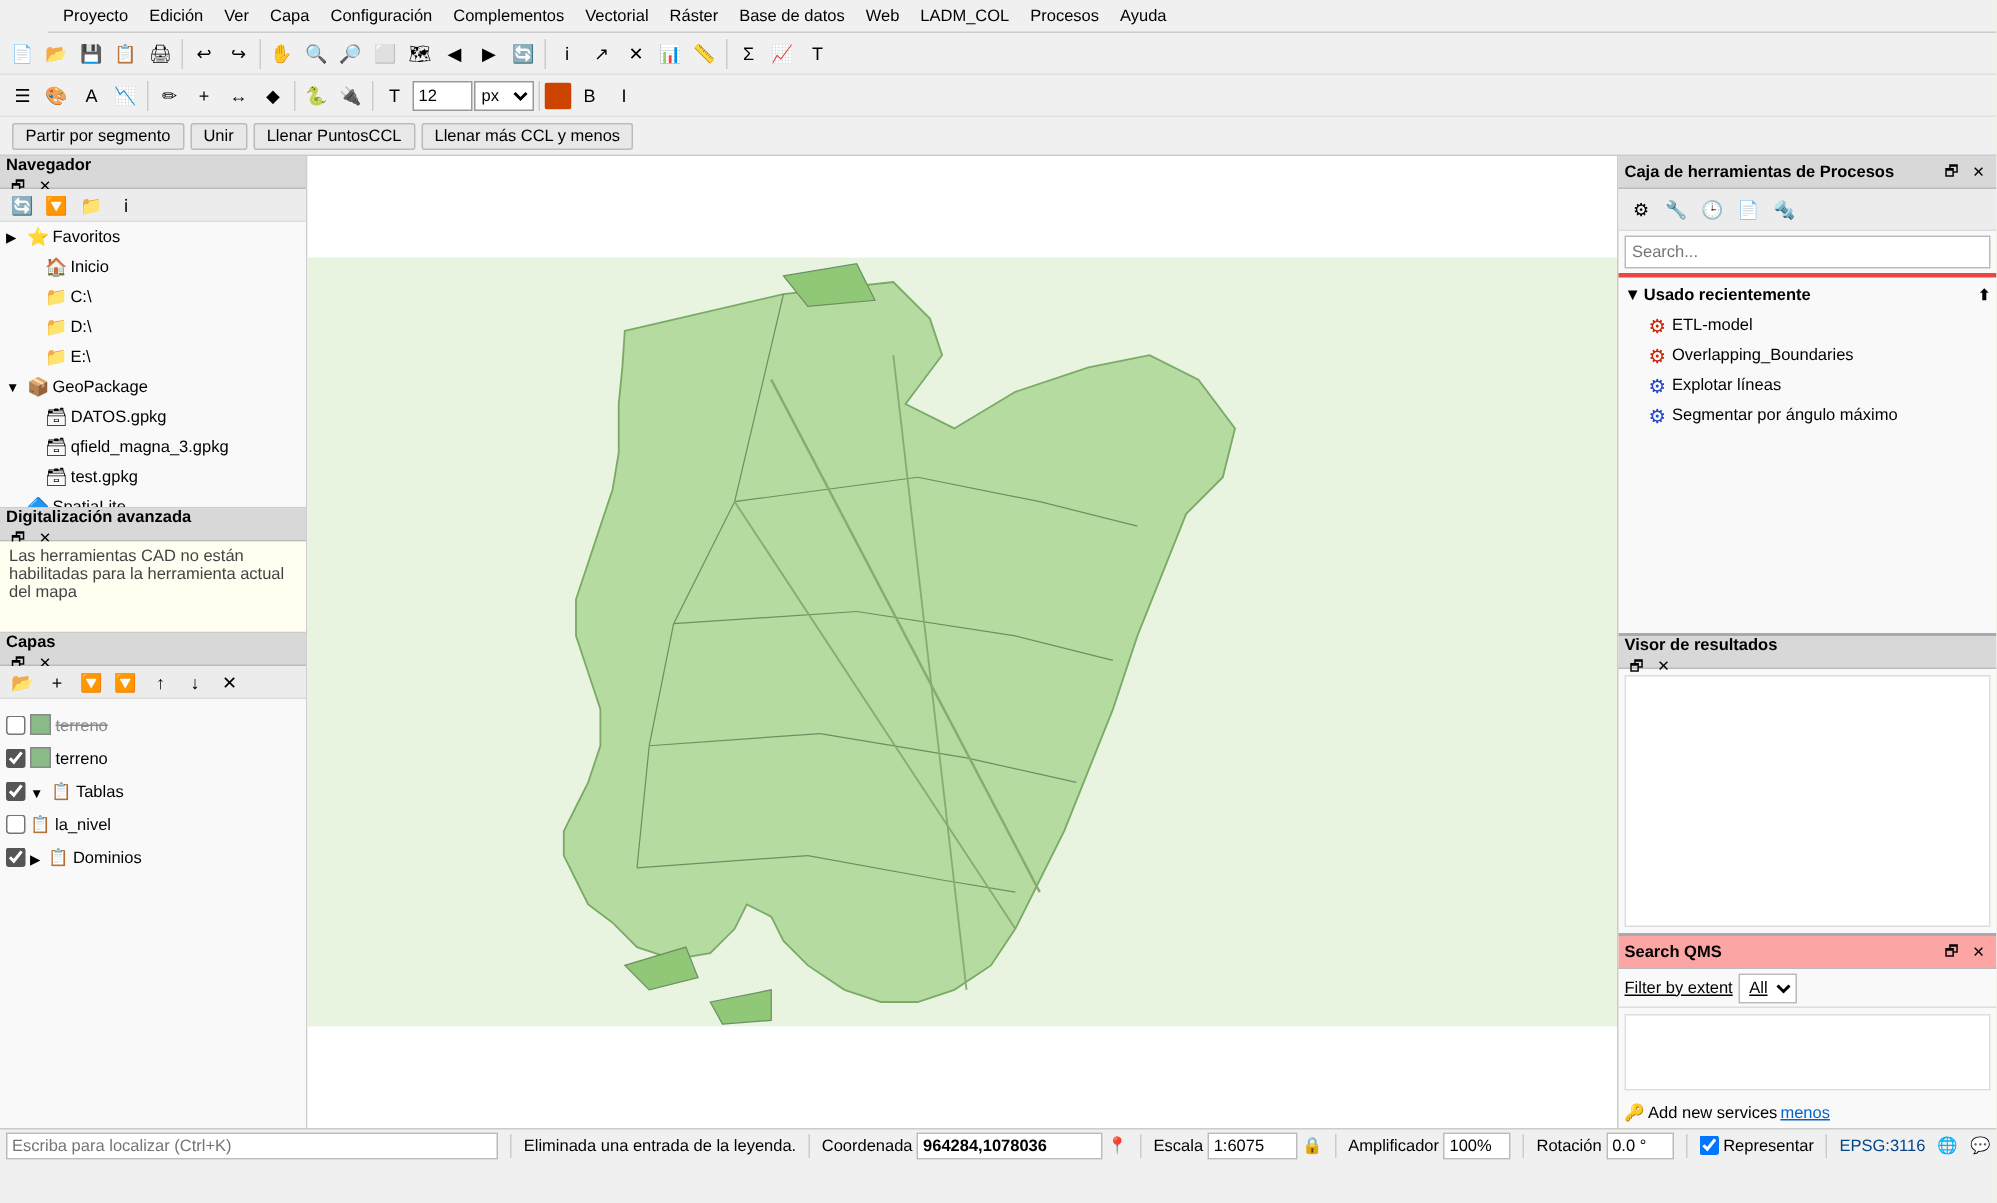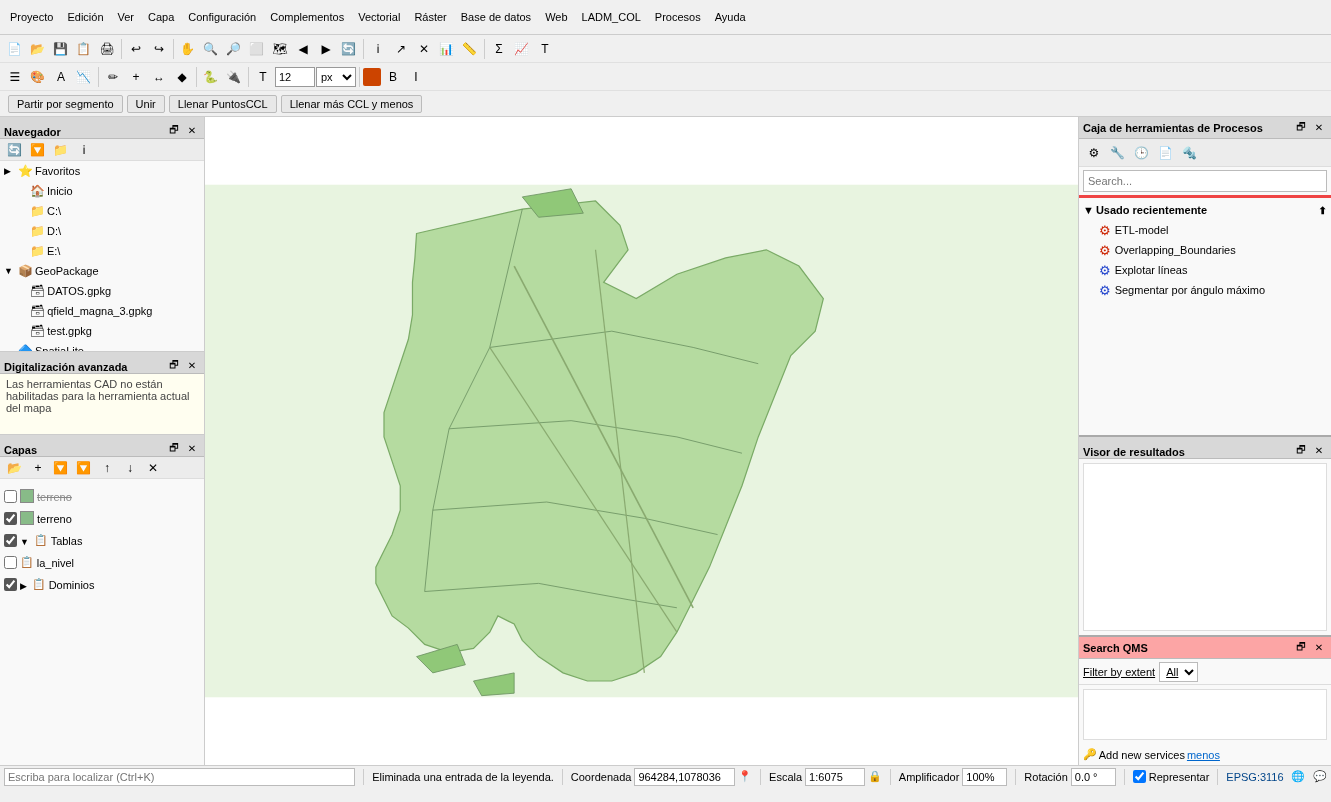--- a/index.html
+++ b/index.html
@@ -1,39 +1,39 @@
 <!DOCTYPE html>
 <html><head>
   <meta charset="utf-8">
   <style>
     * { margin: 0; padding: 0; box-sizing: border-box; }
     body { width: 1331px; height: 802px; overflow: hidden; font-family: 'Segoe UI', Arial, sans-serif; font-size: 11px; background: #f0f0f0; }
 
     
-    .menubar { display: flex; align-items: center; height: 35px; background: #f0f0f0; border-bottom: 1px solid #ccc; padding: 0 4px; gap: 2px; }
+    .menubar { display: flex; align-items: center; height: 22px; background: #f0f0f0; border-bottom: 1px solid #ccc; padding: 0 4px; gap: 2px; margin-left: 32px; }
     .menubar-item { padding: 2px 6px; cursor: pointer; font-size: 11px; }
     .toolbar-row { display: flex; align-items: center; height: 28px; padding: 2px 4px; gap: 1px; border-bottom: 1px solid #e0e0e0; flex-wrap: wrap; }
     .tb-btn { width: 22px; height: 22px; display: flex; align-items: center; justify-content: center; background: transparent; border: 1px solid transparent; cursor: pointer; font-size: 12px; border-radius: 2px; }
     .tb-separator { width: 1px; height: 20px; background: #ccc; margin: 0 2px; }
     .tb-input { height: 20px; border: 1px solid #999; padding: 0 3px; font-size: 11px; background: white; }
     .tb-select { height: 20px; border: 1px solid #999; font-size: 11px; background: white; }
 
     
     .digitalization-bar { display: flex; align-items: center; height: 26px; background: #f0f0f0; border-bottom: 1px solid #ccc; padding: 0 8px; gap: 4px; }
     .dig-btn { padding: 2px 8px; font-size: 11px; background: #e8e8e8; border: 1px solid #bbb; cursor: pointer; border-radius: 2px; }
 
     
     .main-layout { display: flex; height: calc(802px - 22px - 28px - 28px - 28px - 26px - 22px); }
 
     
     .left-panel { width: 205px; display: flex; flex-direction: column; border-right: 1px solid #ccc; background: #f9f9f9; flex-shrink: 0; }
 
     
     .panel { display: flex; flex-direction: column; border-bottom: 1px solid #ccc; }
-    .panel-header { display: flex; align-items: flex-end; justify-content: space-between; height: 22px; background: #d8d8d8; padding: 0 4px; border-bottom: 1px solid #bbb; }
+    .panel-header { display: flex; align-items: flex-start; justify-content: space-between; height: 22px; background: #d8d8d8; padding: 0 4px; border-bottom: 1px solid #bbb; flex-direction: column; }
     .panel-title { font-weight: bold; font-size: 11px; }
     .panel-icons { display: flex; gap: 2px; }
     .panel-icon { width: 16px; height: 16px; cursor: pointer; display: flex; align-items: center; justify-content: center; font-size: 10px; }
 
     .nav-toolbar { display: flex; align-items: center; height: 22px; background: #ececec; padding: 0 4px; gap: 1px; border-bottom: 1px solid #ddd; }
     .tree-item { display: flex; align-items: center; height: 20px; padding: 0 4px; cursor: pointer; gap: 2px; }
     .tree-item .expand { width: 12px; font-size: 9px; }
     .tree-item .icon { font-size: 12px; }
     .tree-item .label { font-size: 11px; }
     .tree-indent-1 { padding-left: 16px; }
@@ -485,21 +485,21 @@
   </div>
 </div>
 
 <div class="statusbar">
   <input type="text" class="status-search" style="width: 185px;" placeholder="Escriba para localizar (Ctrl+K)">
   <div class="status-sep"></div>
   <span>Eliminada una entrada de la leyenda.</span>
   <div class="status-sep"></div>
   <span class="status-section">
     <span>Coordenada</span>
-    <input type="text" class="status-input" style="width: 101px;" value="964284,1078036">
+    <input type="text" class="status-input" style="width: 124px; font-weight: bold;" value="964284,1078036">
     <span>📍</span>
   </span>
   <div class="status-sep"></div>
   <span class="status-section">
     <span>Escala</span>
     <input type="text" class="status-input" style="width: 60px;" value="1:6075">
     <span>🔒</span>
   </span>
   <div class="status-sep"></div>
   <span class="status-section">

